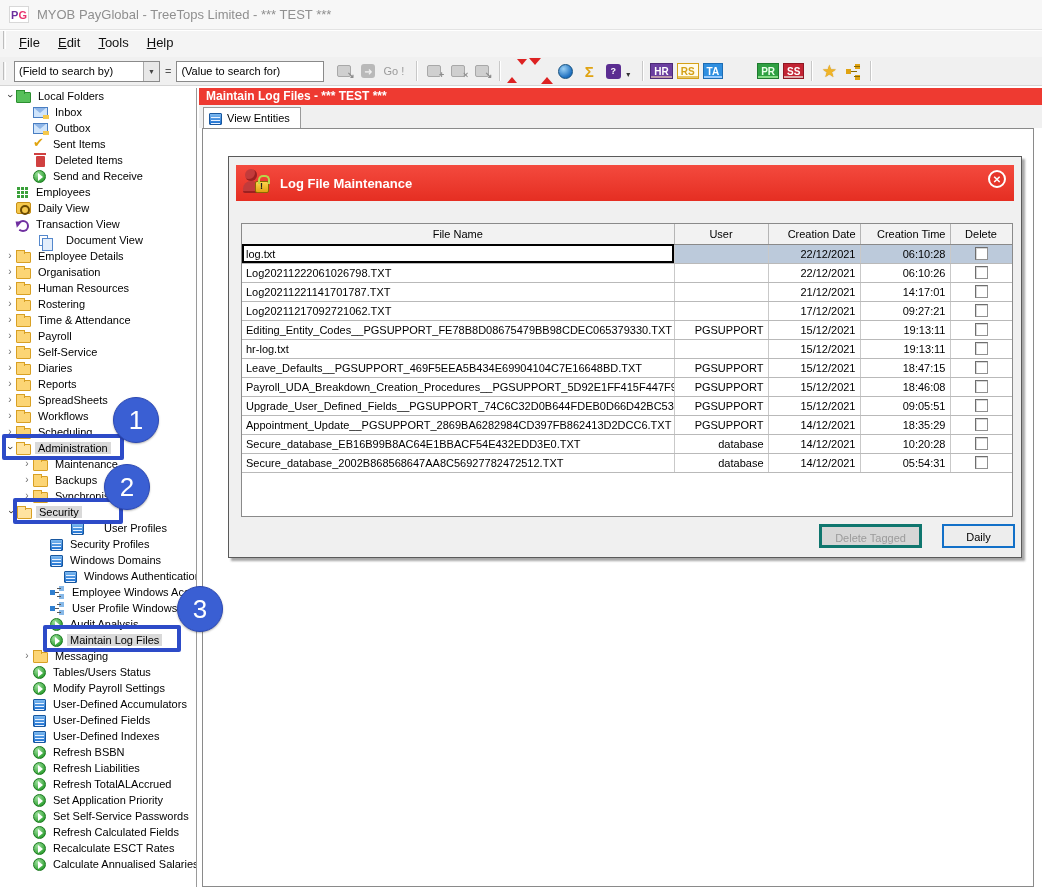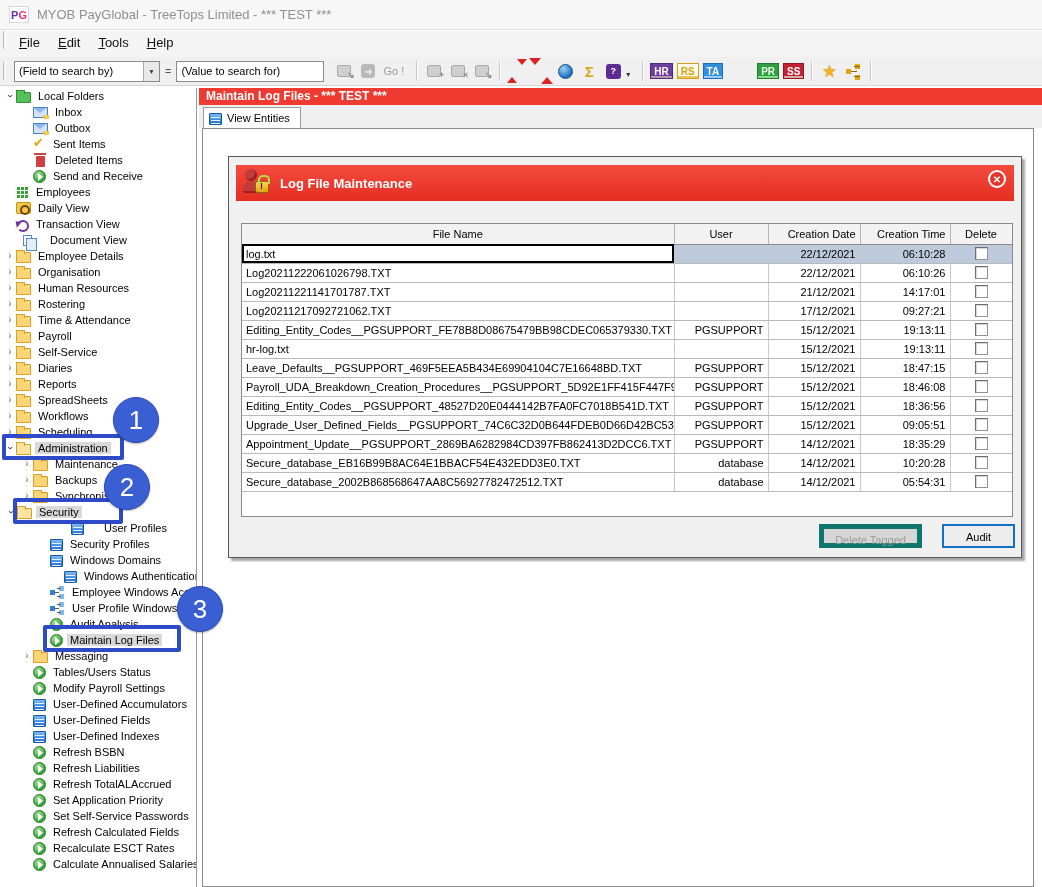--- a/index.html
+++ b/index.html
@@ -114,21 +114,21 @@
   col.c-file{width:432px;} col.c-user{width:94px;} col.c-date{width:92px;} col.c-time{width:90px;} col.c-del{width:62px;}
   th { height:20px; background:#f2f2f2; border-right:1px solid #b5b5b5; border-bottom:1px solid #8a8a8a; font-weight:normal; text-align:center; padding:0 4px; white-space:nowrap; overflow:hidden; }
   th.r { text-align:right; } th.c { text-align:center; }
   td { height:19px; border-right:1px solid #c9c9c9; border-bottom:1px solid #b9b9b9; padding:0 4px; white-space:nowrap; overflow:hidden; }
   td.r { text-align:right; } td.c { text-align:center; padding:0; }
   tr.sel td { background:#bccadb; }
   tr.sel td.file { background:#fff; outline:2px solid #000; outline-offset:-2px; }
   .cb { display:inline-block; width:13px; height:13px; background:#fff; border:1px solid #919191; border-top-color:#6e6e6e; border-left-color:#6e6e6e; box-shadow:inset 1px 1px 0 #d7d7d7; vertical-align:middle; }
 
   .btn { position:absolute; height:24px; font-size:11px; text-align:center; line-height:22px; }
-  #btn-delete-tagged { left:590px; top:367px; width:103px; background:#d6d6d6; color:#9b9b9b; border:5px solid #0f766e; }
+  #btn-delete-tagged { left:590px; top:367px; width:103px; background:#d6d6d6; color:#9b9b9b; border:3px solid #0f766e; }
   #btn-close { left:713px; top:367px; width:73px; background:#ededed; color:#000; border:2px solid #1270c8; }
 
   
   .anno-box { position:absolute; border:4px solid #2d4bc8; border-radius:2px; z-index:40; pointer-events:none; }
   .anno-badge { position:absolute; width:46px; height:46px; border-radius:50%; background:#3a5fd3; border:1px solid #2b48b4; color:#fff; font-size:26px; display:flex; align-items:center; justify-content:center; z-index:41; box-shadow:0 1px 2px rgba(0,0,0,.3); }
 </style>
 </head>
 <body>
 
 <div id="app">
@@ -247,21 +247,21 @@
         <div class="ti" style="padding-left: 4px;">
           <span class="chev"></span>
           <span class="ic ic-daily"></span>
           <span class="lbl">Daily View</span>
         </div>
         <div class="ti" style="padding-left: 4px;">
           <span class="chev"></span>
           <span class="ic ic-transaction"></span>
           <span class="lbl">Transaction View</span>
         </div>
-        <div class="ti" style="padding-left: 0; gap: 11px;">
+        <div class="ti" style="padding-left: 16px; gap: 11px;">
           <span class="chev"></span>
           <span class="ic ic-docs"></span>
           <span class="lbl">Document View</span>
         </div>
         <div class="ti" style="padding-left: 4px;">
           <span class="chev">›</span>
           <span class="ic ic-folder"></span>
           <span class="lbl">Employee Details</span>
         </div>
         <div class="ti" style="padding-left: 4px;">
@@ -545,27 +545,20 @@
               <td class="c"><span class="cb"></span></td>
             </tr>
             <tr>
               <td class="file">Payroll_UDA_Breakdown_Creation_Procedures__PGSUPPORT_5D92E1FF415F447F9EF01.TXT</td>
               <td class="r">PGSUPPORT</td>
               <td class="r">15/12/2021</td>
               <td class="r">18:46:08</td>
               <td class="c"><span class="cb"></span></td>
             </tr>
             <tr>
-              <td class="file">Editing_Entity_Codes__PGSUPPORT_48527D20E0444142B7FA0FC7018B541D.TXT</td>
-              <td class="r">PGSUPPORT</td>
-              <td class="r">15/12/2021</td>
-              <td class="r">18:36:56</td>
-              <td class="c"><span class="cb"></span></td>
-            </tr>
-            <tr>
               <td class="file">Upgrade_User_Defined_Fields__PGSUPPORT_74C6C32D0B644FDEB0D66D42BC537D94.TXT</td>
               <td class="r">PGSUPPORT</td>
               <td class="r">15/12/2021</td>
               <td class="r">09:05:51</td>
               <td class="c"><span class="cb"></span></td>
             </tr>
             <tr>
               <td class="file">Appointment_Update__PGSUPPORT_2869BA6282984CD397FB862413D2DCC6.TXT</td>
               <td class="r">PGSUPPORT</td>
               <td class="r">14/12/2021</td>
@@ -583,21 +576,21 @@
               <td class="file">Secure_database_2002B868568647AA8C56927782472512.TXT</td>
               <td class="r">database</td>
               <td class="r">14/12/2021</td>
               <td class="r">05:54:31</td>
               <td class="c"><span class="cb"></span></td>
             </tr>
           </tbody>
       </table>
     </div>
     <div class="btn" id="btn-delete-tagged">Delete Tagged</div>
-    <div class="btn" id="btn-close">Audit</div>
+    <div class="btn" id="btn-close">Daily</div>
   </div>
 
   <div class="anno-box" style="left:2px; top:434px; width:122px; height:26px;"></div>
   <div class="anno-box" style="left:13px; top:498px; width:110px; height:26px;"></div>
   <div class="anno-box" style="left:43px; top:625px; width:138px; height:27px;"></div>
   <div class="anno-badge" style="left:113px; top:397px;">1</div>
   <div class="anno-badge" style="left:104px; top:464px;">2</div>
   <div class="anno-badge" style="left:177px; top:586px;">3</div>
 
 </div>

